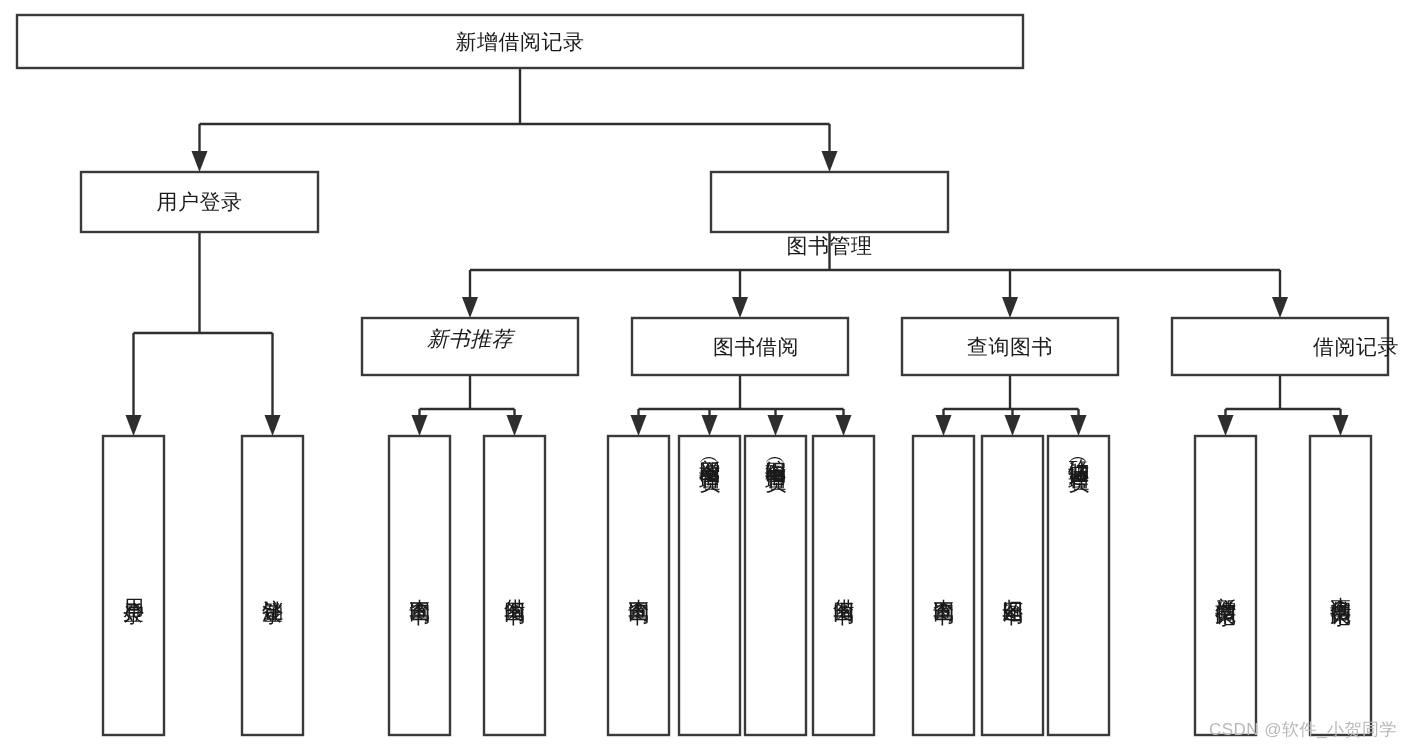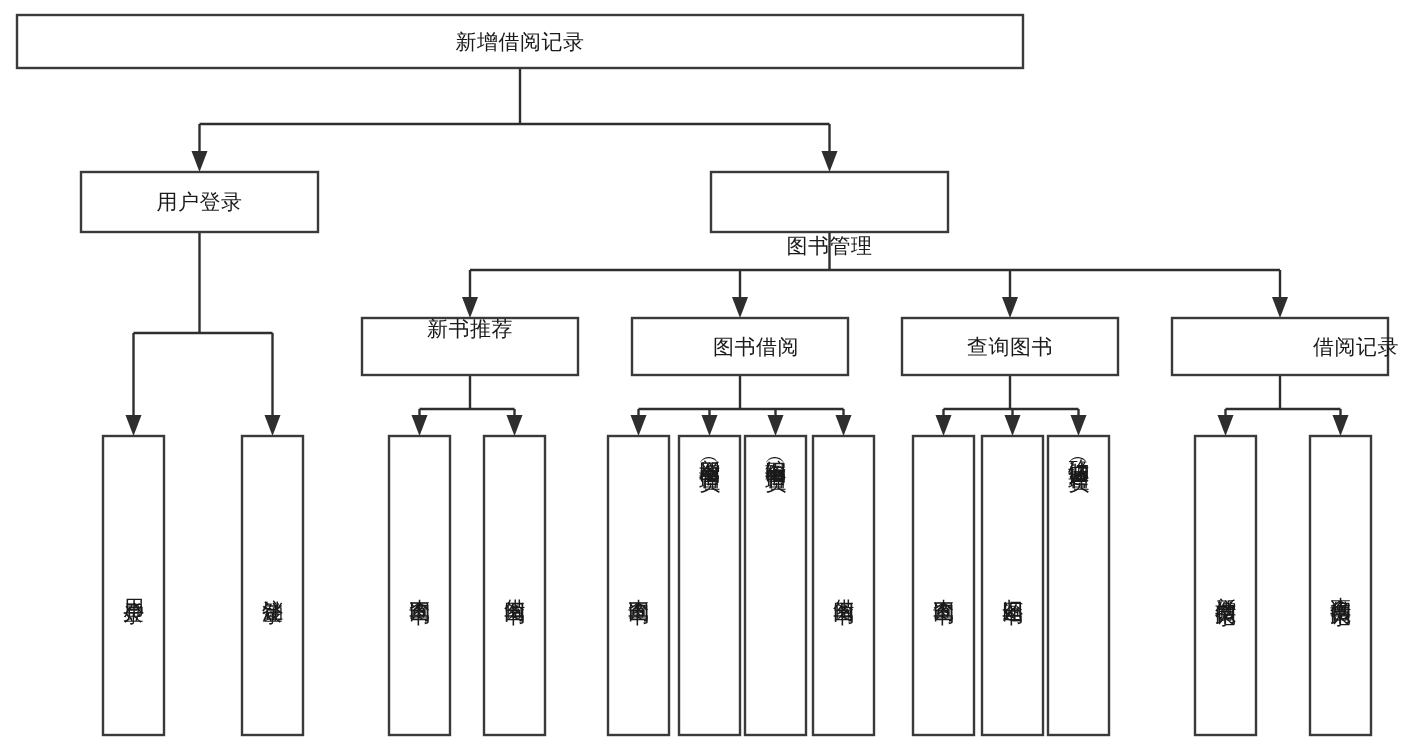--- a/index.html
+++ b/index.html
@@ -159,33 +159,34 @@
         <rect x="1048" y="436" width="61" height="299" class="node-box"></rect>
         <rect x="1195" y="436" width="61" height="299" class="node-box"></rect>
         <rect x="1310" y="436" width="61" height="299" class="node-box"></rect>
       </g>
   </svg>
 
   <div id="label-layer">
       <div class="node-label label-h" style="left: 17px; top: 15px; width: 1006px; height: 53px;">新增借阅记录</div>
       <div class="node-label label-h" style="left: 81px; top: 172px; width: 237px; height: 60px;">用户登录</div>
       <div class="node-label label-h" style="left: 711px; top: 172px; width: 237px; height: 60px; margin-top: 44px;">图书管理</div>
-      <div class="node-label label-h" style="left: 362px; top: 300px; width: 216px; height: 57px;">新书推荐</div>
+      <div class="node-label label-h" style="left: 362px; top: 310px; width: 216px; height: 57px; font-style: italic;">新书推荐</div>
       <div class="node-label label-h" style="left: 632px; top: 318px; width: 248px; height: 57px;">图书借阅</div>
       <div class="node-label label-h" style="left: 902px; top: 318px; width: 216px; height: 57px;">查询图书</div>
       <div class="node-label label-h" style="left: 1240px; top: 318px; width: 216px; height: 57px; padding-left: 16px;">借阅记录</div>
       <div class="node-label label-v tall" style="left: 103px; top: 436px; width: 61px; height: 299px;">用户登录</div>
       <div class="node-label label-v tall" style="left: 242px; top: 436px; width: 61px; height: 299px;">注销登录</div>
       <div class="node-label label-v tall" style="left: 389px; top: 436px; width: 61px; height: 299px;">查询图书</div>
       <div class="node-label label-v tall" style="left: 484px; top: 436px; width: 61px; height: 299px;">借阅图书</div>
       <div class="node-label label-v tall" style="left: 608px; top: 436px; width: 61px; height: 299px;">查询图书</div>
       <div class="node-label label-v" style="left: 679px; top: 436px; width: 61px; height: 299px;">新增图书（管理员）</div>
       <div class="node-label label-v" style="left: 745px; top: 436px; width: 61px; height: 299px;">编辑图书（管理员）</div>
       <div class="node-label label-v tall" style="left: 813px; top: 436px; width: 61px; height: 299px;">借阅图书</div>
       <div class="node-label label-v tall" style="left: 913px; top: 436px; width: 61px; height: 299px;">查询图书</div>
       <div class="node-label label-v tall" style="left: 982px; top: 436px; width: 61px; height: 299px;">归还图书</div>
       <div class="node-label label-v" style="left: 1048px; top: 436px; width: 61px; height: 299px;">确认归还（管理员）</div>
       <div class="node-label label-v tall" style="left: 1195px; top: 436px; width: 61px; height: 299px;">新增借阅记录</div>
       <div class="node-label label-v tall" style="left: 1310px; top: 436px; width: 61px; height: 299px;">查询借阅记录</div>
     </div>
 
+  <div id="watermark">CSDN @软件_小贺同学</div>
 
 </div>
 
 </body></html>

